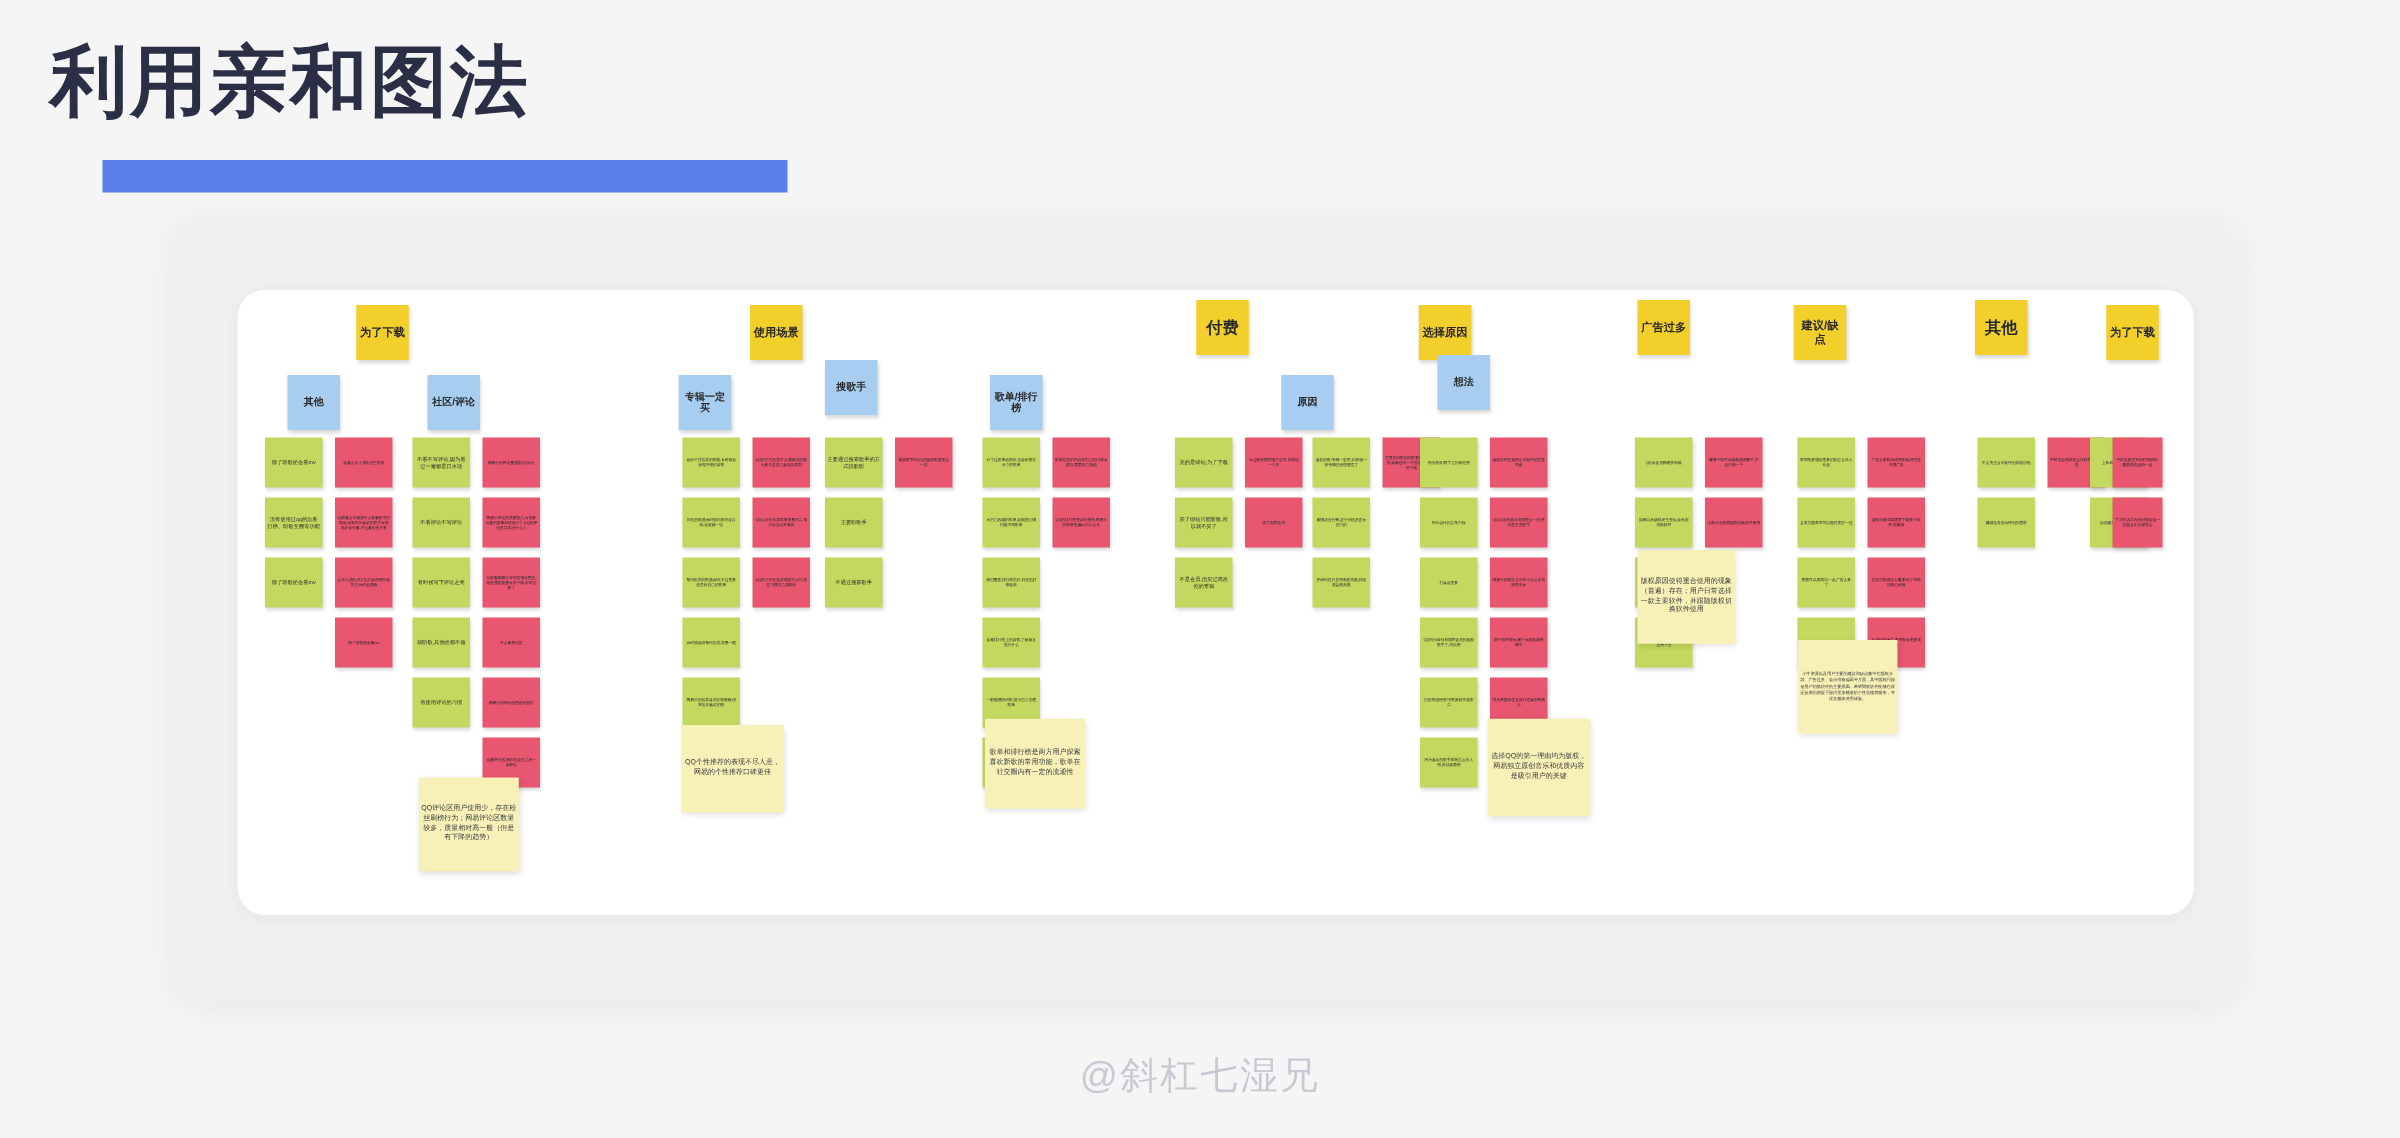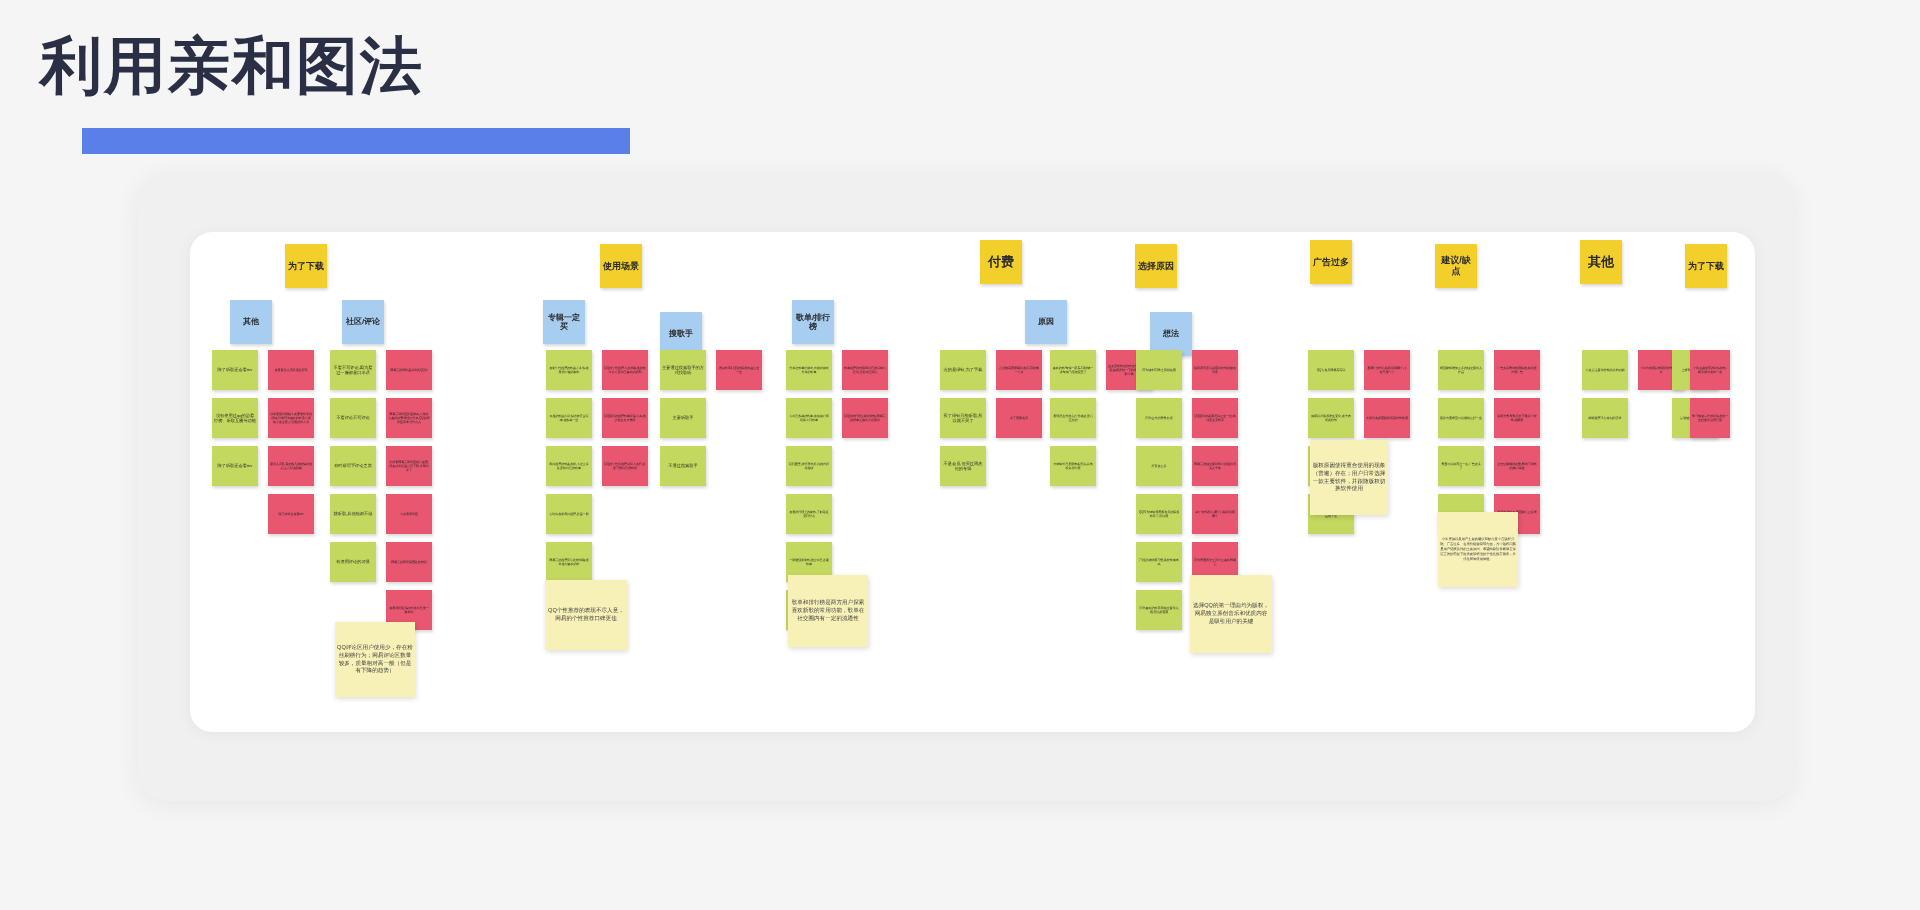--- a/index.html
+++ b/index.html
@@ -87,33 +87,33 @@
     <div id="title-underline"></div>
     <div id="page-title">利用亲和图法</div>
   </div>
 
   <div id="outer-card"></div>
 
   <div id="board">
 
   <div class="note cat" style="left: 95px; top: 12px; width: 42px; height: 44px;">为了下载</div>
       <div class="note cat" style="left: 410px; top: 12px; width: 42px; height: 44px;">使用场景</div>
-      <div class="note cat big" style="left: 790px; top: 8px; width: 42px; height: 44px;">付费</div>
+      <div class="note cat big" style="left: 767px; top: 8px; width: 42px; height: 44px;">付费</div>
       <div class="note cat" style="left: 945px; top: 12px; width: 42px; height: 44px; text-align: right;">选择原因</div>
       <div class="note cat" style="left: 1120px; top: 8px; width: 42px; height: 44px;">广告过多</div>
       <div class="note cat" style="left: 1245px; top: 12px; width: 42px; height: 44px;">建议/缺点</div>
       <div class="note cat big" style="left: 1390px; top: 8px; width: 42px; height: 44px;">其他</div>
       <div class="note cat" style="left: 1495px; top: 12px; width: 42px; height: 44px;">为了下载</div>
       <div class="note sub" style="left: 40px; top: 68px; width: 42px; height: 44px;">其他</div>
       <div class="note sub" style="left: 152px; top: 68px; width: 42px; height: 44px;">社区/评论</div>
       <div class="note sub" style="left: 353px; top: 68px; width: 42px; height: 44px;">专辑一定买</div>
-      <div class="note sub" style="left: 470px; top: 80px; width: 42px; height: 44px;">搜歌手</div>
+      <div class="note sub" style="left: 470px; top: 56px; width: 42px; height: 44px;">搜歌手</div>
       <div class="note sub" style="left: 602px; top: 68px; width: 42px; height: 44px;">歌单/排行榜</div>
       <div class="note sub" style="left: 835px; top: 68px; width: 42px; height: 44px;">原因</div>
-      <div class="note sub" style="left: 960px; top: 52px; width: 42px; height: 44px; margin-top: 28px;">想法</div>
+      <div class="note sub" style="left: 960px; top: 52px; width: 42px; height: 44px;">想法</div>
       <div class="note green xs" style="left: 22px; top: 118px; width: 46px; height: 40px;">除了听歌还会看mv</div>
       <div class="note green xs" style="left: 22px; top: 166px; width: 46px; height: 40px;">没有使用过qq的边看打榜、听歌互圈等功能</div>
       <div class="note green xs" style="left: 22px; top: 214px; width: 46px; height: 40px;">除了听歌还会看mv</div>
       <div class="note pink tiny" style="left: 78px; top: 118px; width: 46px; height: 40px;">会看音乐人员队演主资讯</div>
       <div class="note pink tiny" style="left: 78px; top: 166px; width: 46px; height: 40px;">以前看音乐视频不太爱看歌手的现场,后来因为喜欢的歌手有现场才会去看,不过看的也不多</div>
       <div class="note pink tiny" style="left: 78px; top: 214px; width: 46px; height: 40px;">音乐人员队演太热凡会很偶尔会关注,有时会忽略</div>
       <div class="note pink tiny" style="left: 78px; top: 262px; width: 46px; height: 40px;">除了听歌还会看mv</div>
       <div class="note green xs" style="left: 140px; top: 118px; width: 46px; height: 40px;">不看不写评论,因为看过一遍都是口水话</div>
       <div class="note green xs" style="left: 140px; top: 166px; width: 46px; height: 40px;">不看评论不写评论</div>
       <div class="note green xs" style="left: 140px; top: 214px; width: 46px; height: 40px;">有时候写下评论之类</div>
@@ -187,13 +187,14 @@
       <div class="note pink tiny" style="left: 1500px; top: 118px; width: 40px; height: 40px;">平时走路坐车的时候听歌,睡觉前也会听一会</div>
       <div class="note pink tiny" style="left: 1500px; top: 166px; width: 40px; height: 40px;">学习或者工作的时候会放一些轻音乐当背景音</div>
       <div class="note summary sm" style="left: 145px; top: 390px; width: 80px; height: 75px;">QQ评论区用户使用少，存在粉丝刷榜行为；网易评论区数量较多，质量相对高一般（但是有下降的趋势）</div>
       <div class="note summary sm" style="left: 355px; top: 348px; width: 82px; height: 70px;">QQ个性推荐的表现不尽人意，网易的个性推荐口碑更佳</div>
       <div class="note summary sm" style="left: 598px; top: 343px; width: 80px; height: 72px;">歌单和排行榜是两方用户探索喜欢新歌的常用功能，歌单在社交圈内有一定的流通性</div>
       <div class="note summary sm" style="left: 1000px; top: 343px; width: 82px; height: 78px;">选择QQ的第一理由均为版权，网易独立原创音乐和优质内容是吸引用户的关键</div>
       <div class="note summary sm" style="left: 1120px; top: 208px; width: 78px; height: 75px;">版权原因使得重合使用的现象（普遍）存在；用户日常选择一款主要软件，并跟随版权切换软件使用</div>
       <div class="note summary tiny" style="left: 1248px; top: 280px; width: 80px; height: 75px;">小牛资源以及用户主要的建议和缺点集中在版权分散、广告过多、会员价格偏高等方面，其中版权问题是用户切换软件的主要原因。希望两款软件能够在保证音质的前提下提供更加精准的个性化推荐服务，并优化整体使用体验。</div>
     </div>
 
+  <div id="watermark">@斜杠七湿兄</div>
 </div>
 
 </body></html>

